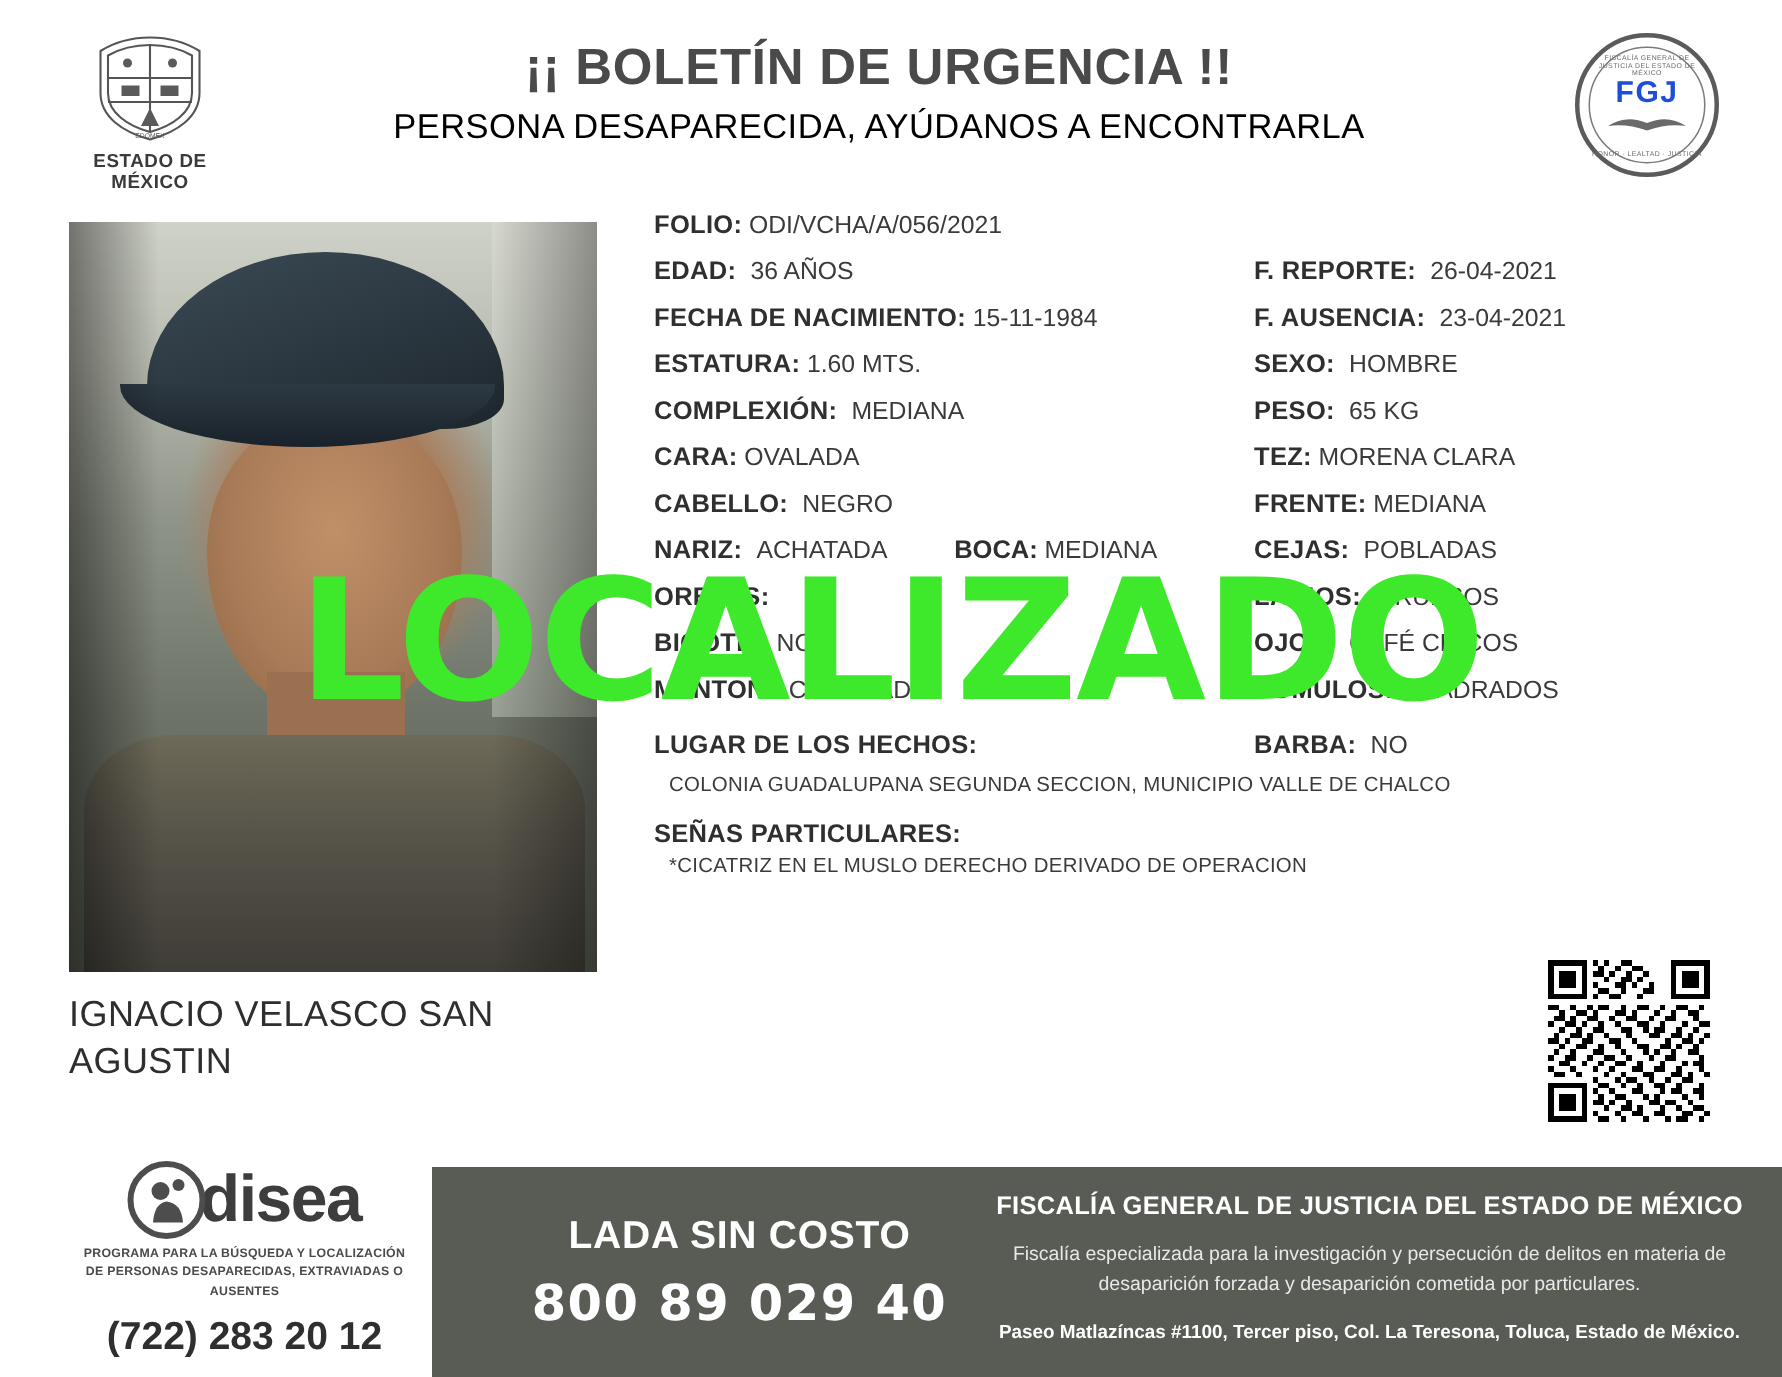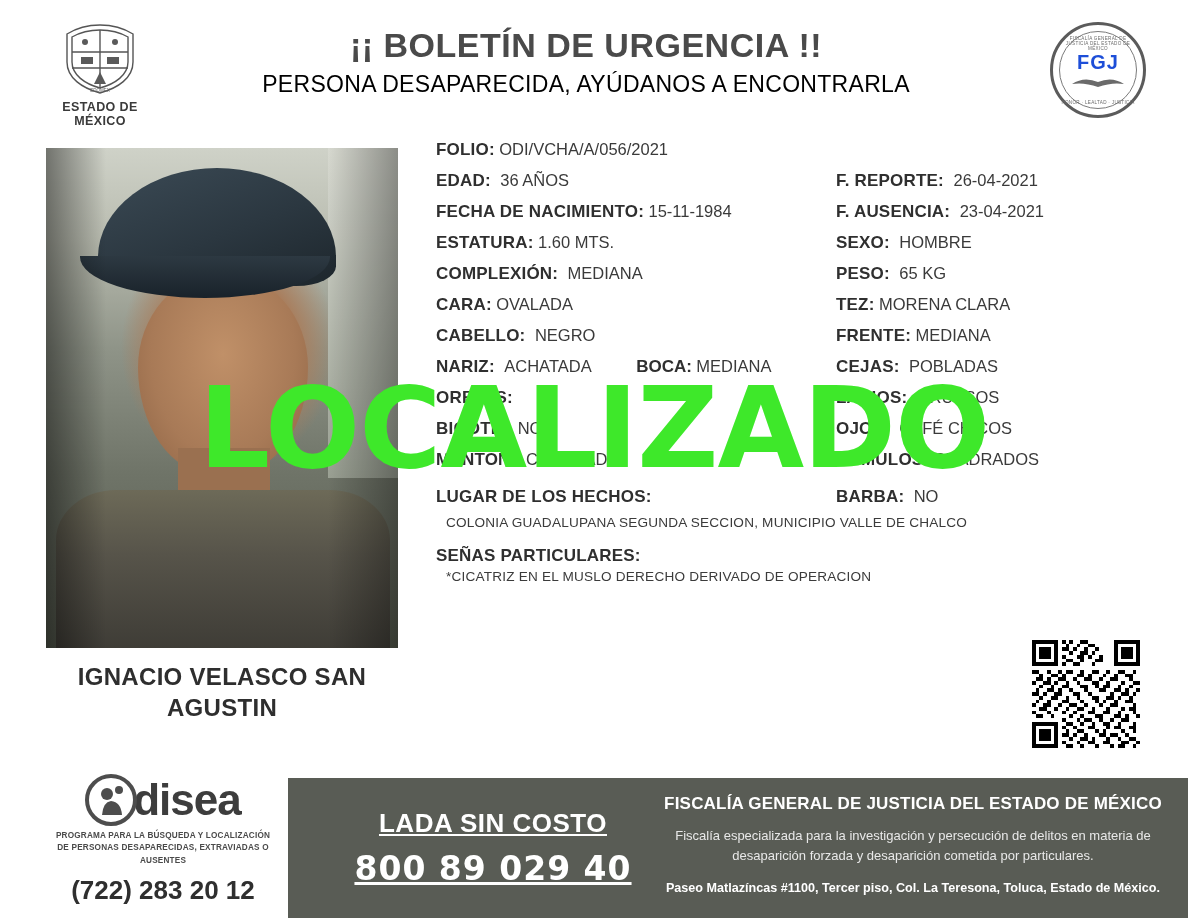--- a/index.html
+++ b/index.html
@@ -94,21 +94,21 @@
   }
   .ph-shadowL { position:absolute; left:0; top:0; width: 60px; height:100%;
     background: linear-gradient(90deg, rgba(0,0,0,.45), rgba(0,0,0,0)); }
   .ph-shadowR { position:absolute; right:0; top:0; width: 70px; height:100%;
     background: linear-gradient(270deg, rgba(0,0,0,.35), rgba(0,0,0,0)); }
   .ph-wall { position:absolute; right: 0; top: 0; width: 70px; height: 330px;
     background: linear-gradient(180deg,#d7d9d0,#9aa093); }
 
   .person-name {
     position: absolute; left: 46px; top: 662px; width: 352px;
-    text-align: center; font-size: 24px; font-weight: bold; color: #2e2e2e;
+    text-align: left; font-size: 24px; font-weight: normal; color: #2e2e2e;
     line-height: 1.28; letter-spacing: .3px;
   }
 
   
   .details { position:absolute; left: 436px; top: 140px; width: 700px; }
   .row { display: flex; align-items: baseline; margin-bottom: 11px; }
   .col-l { width: 400px; }
   .col-r { width: 300px; }
   .lbl { font-weight: bold; color: #2f2f2f; font-size: 17px; letter-spacing: .2px; }
   .val { color: #3a3a3a; font-size: 16.5px; }
@@ -147,21 +147,21 @@
     font-size: 8.2px; font-weight: bold; color:#4a4a4a; letter-spacing:.2px;
     line-height: 1.5; margin-top: 4px;
   }
   .od-phone { font-size: 26px; font-weight:bold; color:#2f2f2f; margin-top: 8px; }
 
   .grey-panel {
     position:absolute; left: 288px; bottom: 0; width: 900px; height: 140px;
     background: #595c55; color: #fff;
   }
   .lada {
-    position:absolute; left: 40px; top: 30px; width: 330px; text-align:center;text-decoration:underline;
+    position:absolute; left: 40px; top: 30px; width: 330px; text-align:center;
   }
   .lada-t1 { font-size: 26px; font-weight: bold; letter-spacing: .5px; }
   .lada-t2 { font-size: 33px; font-weight: bold; margin-top: 10px; letter-spacing: 1px;
              font-family: "DejaVu Sans", sans-serif;}
   .fiscalia { position:absolute; left: 360px; top: 16px; width: 530px; text-align:center; }
   .fis-t1 { font-size: 17px; font-weight: bold; letter-spacing: .2px; }
   .fis-t2 { font-size: 13px; margin-top: 12px; line-height: 1.5; color: #e8e8e8; }
   .fis-t3 { font-size: 12.6px; font-weight: bold; margin-top: 14px; line-height: 1.5; }
 </style>
 </head>

